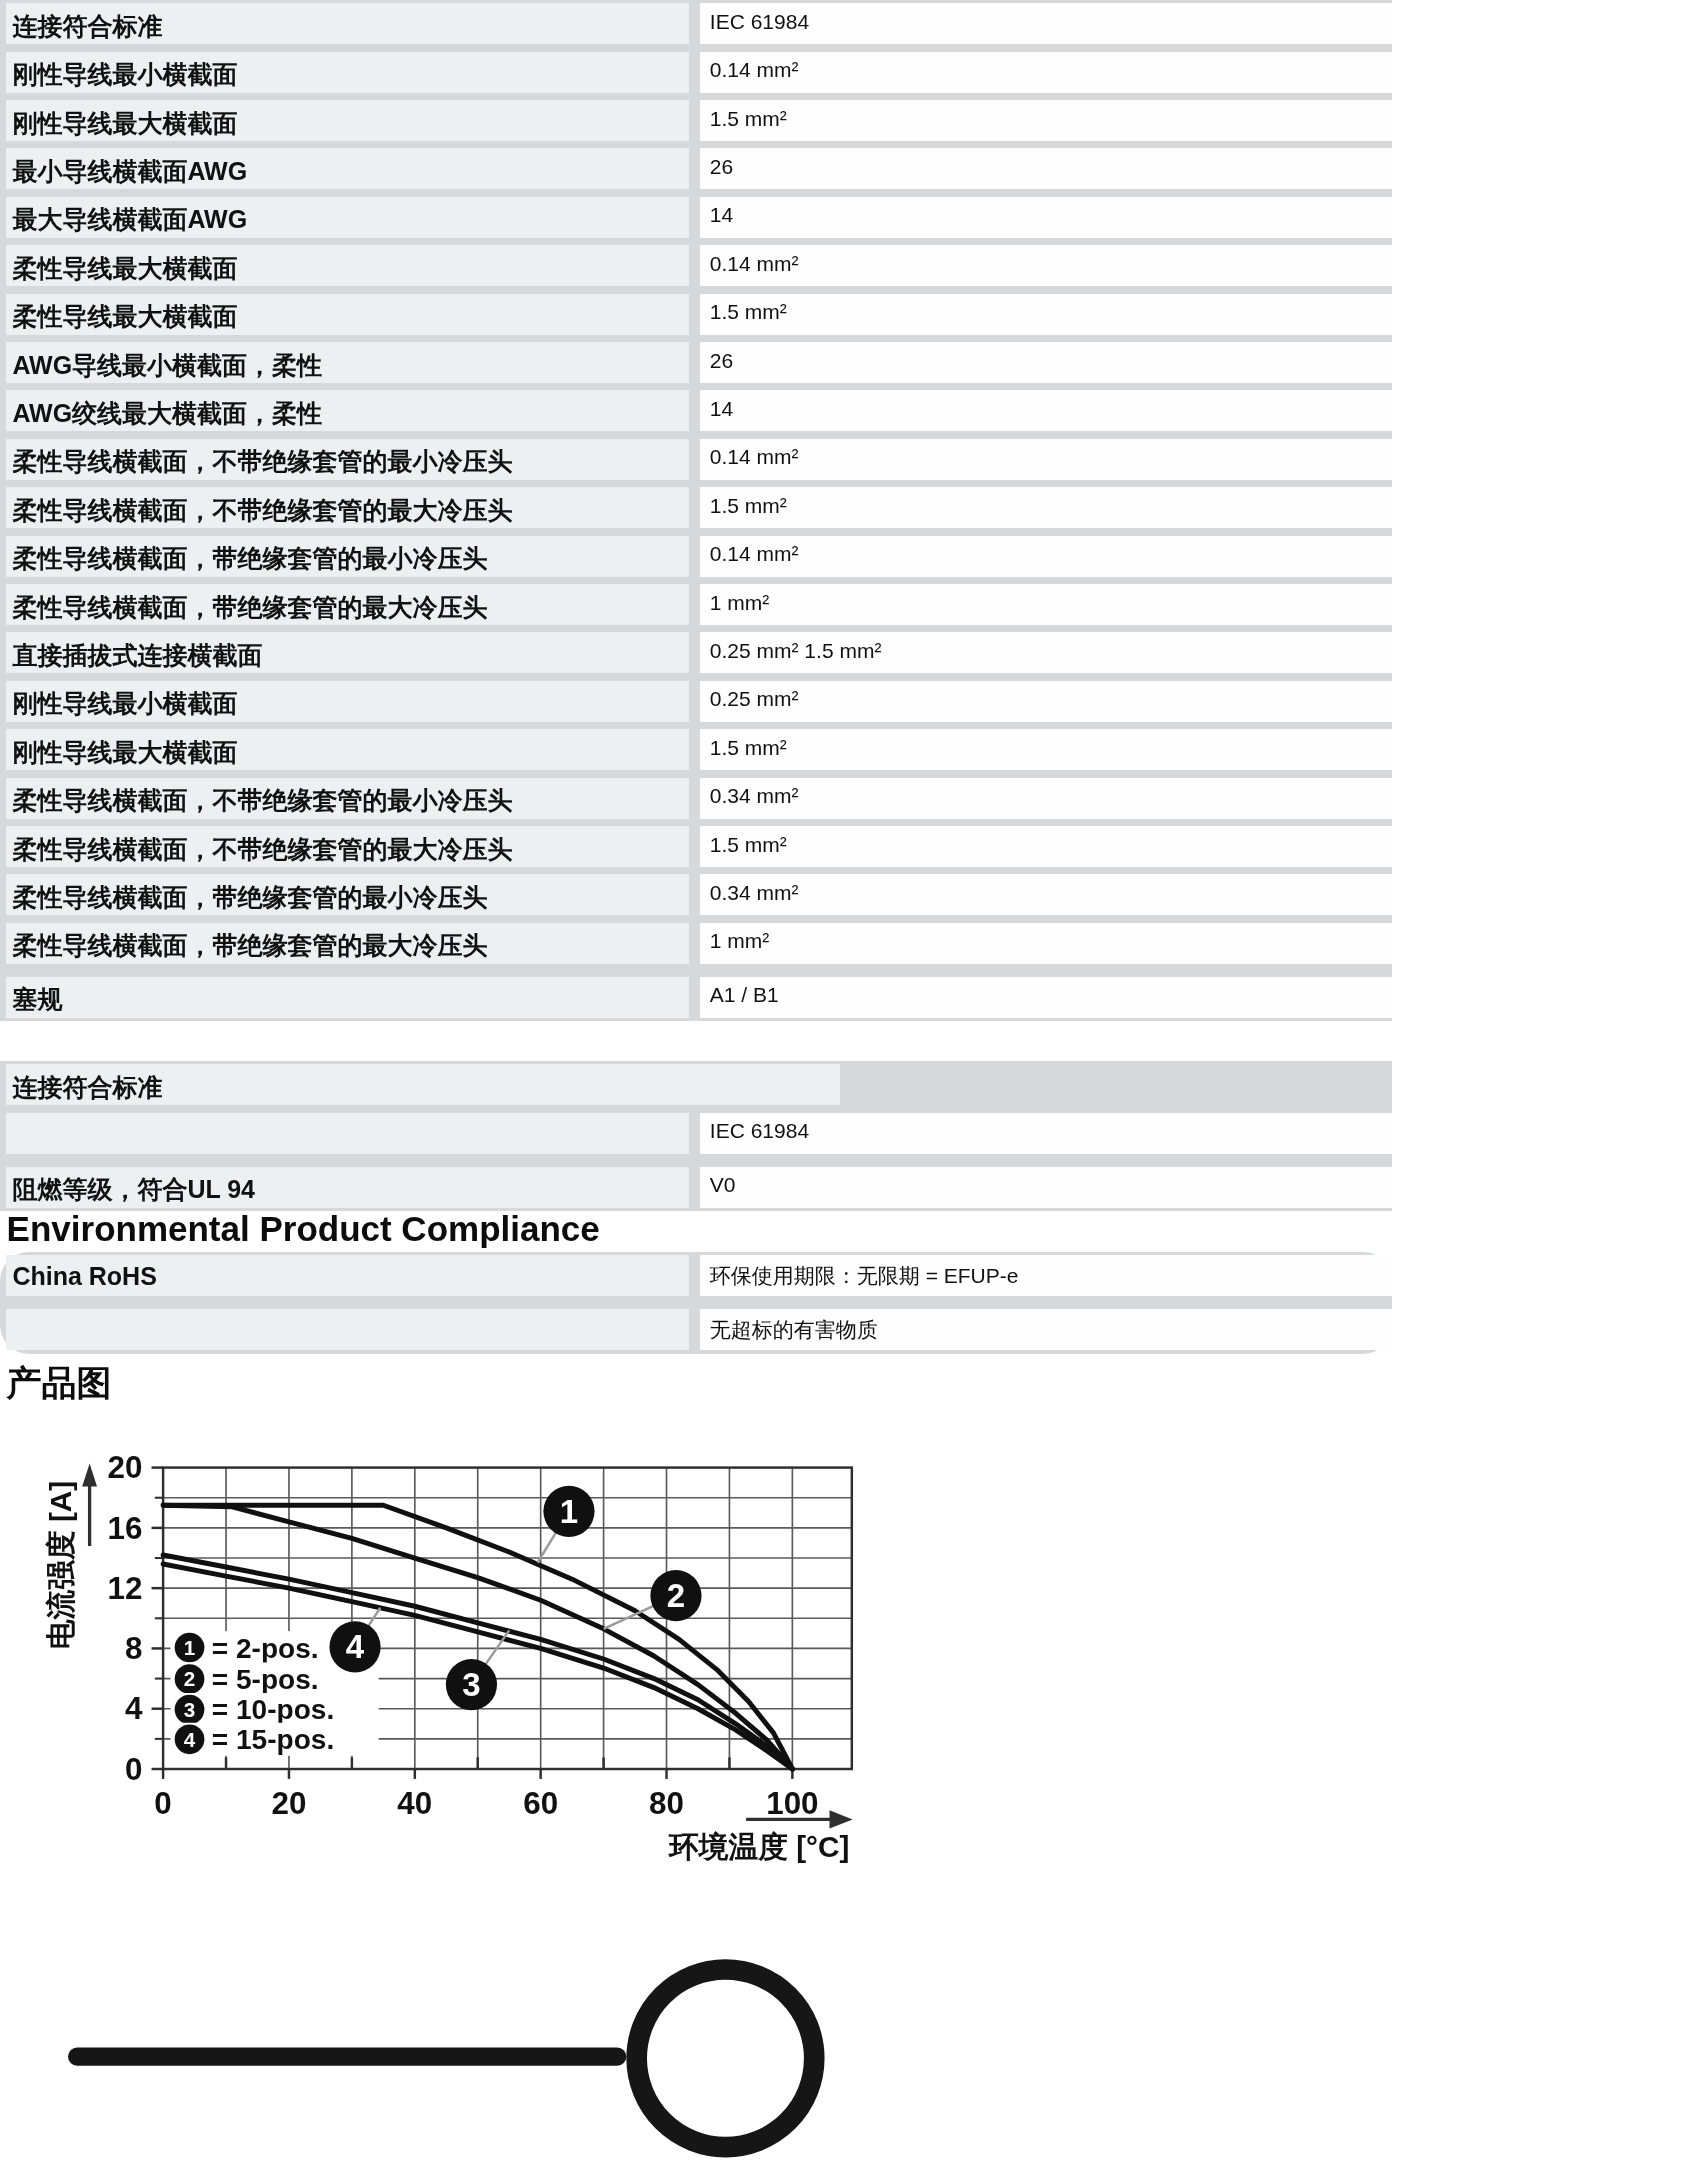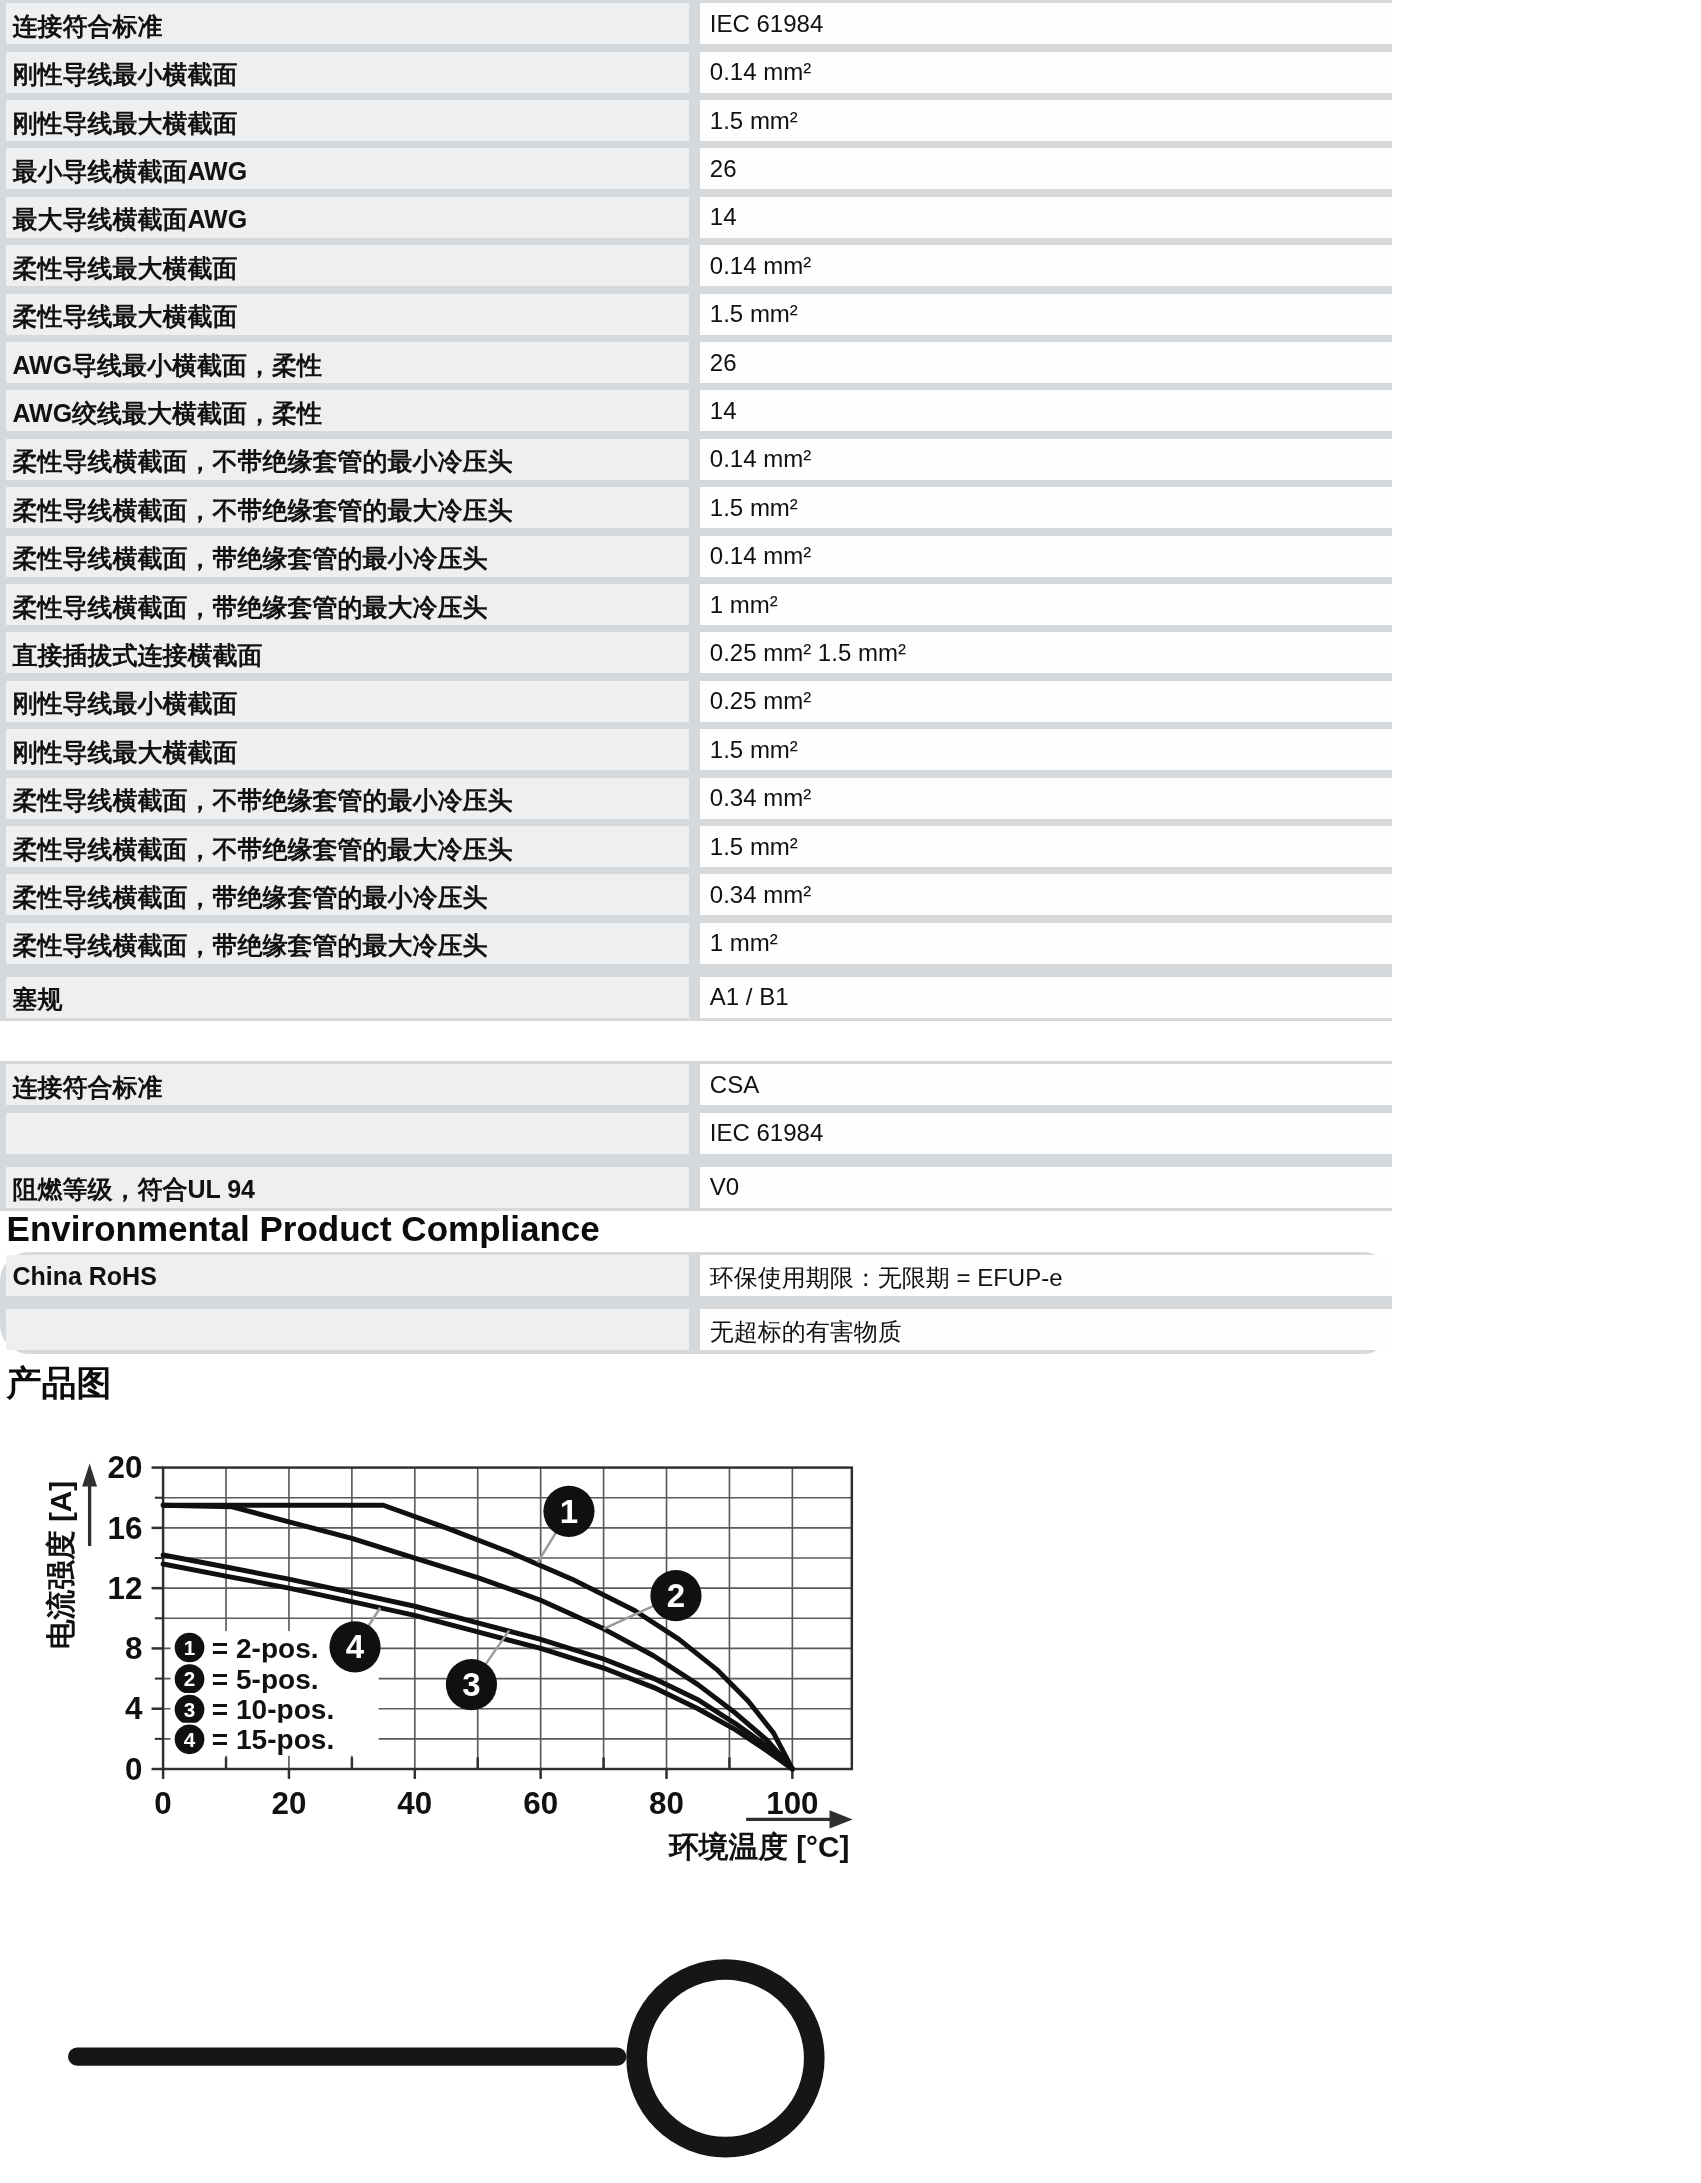--- a/index.html
+++ b/index.html
@@ -4,21 +4,21 @@
 <style>
   html,body{margin:0;padding:0;background:#ffffff;}
   body{font-family:"Liberation Sans","DejaVu Sans",sans-serif;color:#111;}
   #page{position:relative;width:1702px;height:2183px;background:#ffffff;overflow:hidden;}
 
   .spec-table{position:absolute;left:0;width:1392px;background:#d5d9db;padding:3.3px 0 3.3px 0;box-sizing:border-box;}
   .spec-row{display:flex;height:41px;margin:0 0 7.4px 0;}
   .spec-row:last-child{margin-bottom:0;margin-top:13px;}
   .cell{box-sizing:border-box;overflow:hidden;white-space:nowrap;}
   .cell.label{width:834px;margin-left:5.8px;background:#edeff0;font-weight:bold;font-size:25px;padding:6.6px 0 0 6.6px;}
-  .cell.value{width:844px;margin-left:10.7px;background:#fefefe;font-weight:normal;font-size:24px;padding:6.6px 0 0 10px;}
+  .cell.value{width:844px;margin-left:10.7px;background:#fefefe;font-weight:normal;font-size:21px;padding:6.6px 0 0 10px;}
 
   .section-heading{position:absolute;left:6.6px;font-weight:bold;font-size:35px;line-height:1.1;color:#0c0c0c;white-space:nowrap;}
 
   svg{position:absolute;left:0;display:block;}
   .nosel{user-select:none;}
 </style>
 </head>
 <body>
 
 <div id="page">
@@ -108,21 +108,20 @@
         <div class="cell label">塞规</div>
         <div class="cell value">A1 / B1</div>
       </div>
     </div>
 
   <div class="section-heading" style="top:1072px;">标准和规范</div>
 
   <div class="spec-table" id="table-standards" style="top:1061px;">
       <div class="spec-row">
         <div class="cell label">连接符合标准</div>
-        <div class="cell value">CSA</div>
       </div>
       <div class="spec-row">
         <div class="cell label"></div>
         <div class="cell value">IEC 61984</div>
       </div>
       <div class="spec-row">
         <div class="cell label">阻燃等级，符合UL 94</div>
         <div class="cell value">V0</div>
       </div>
     </div>

